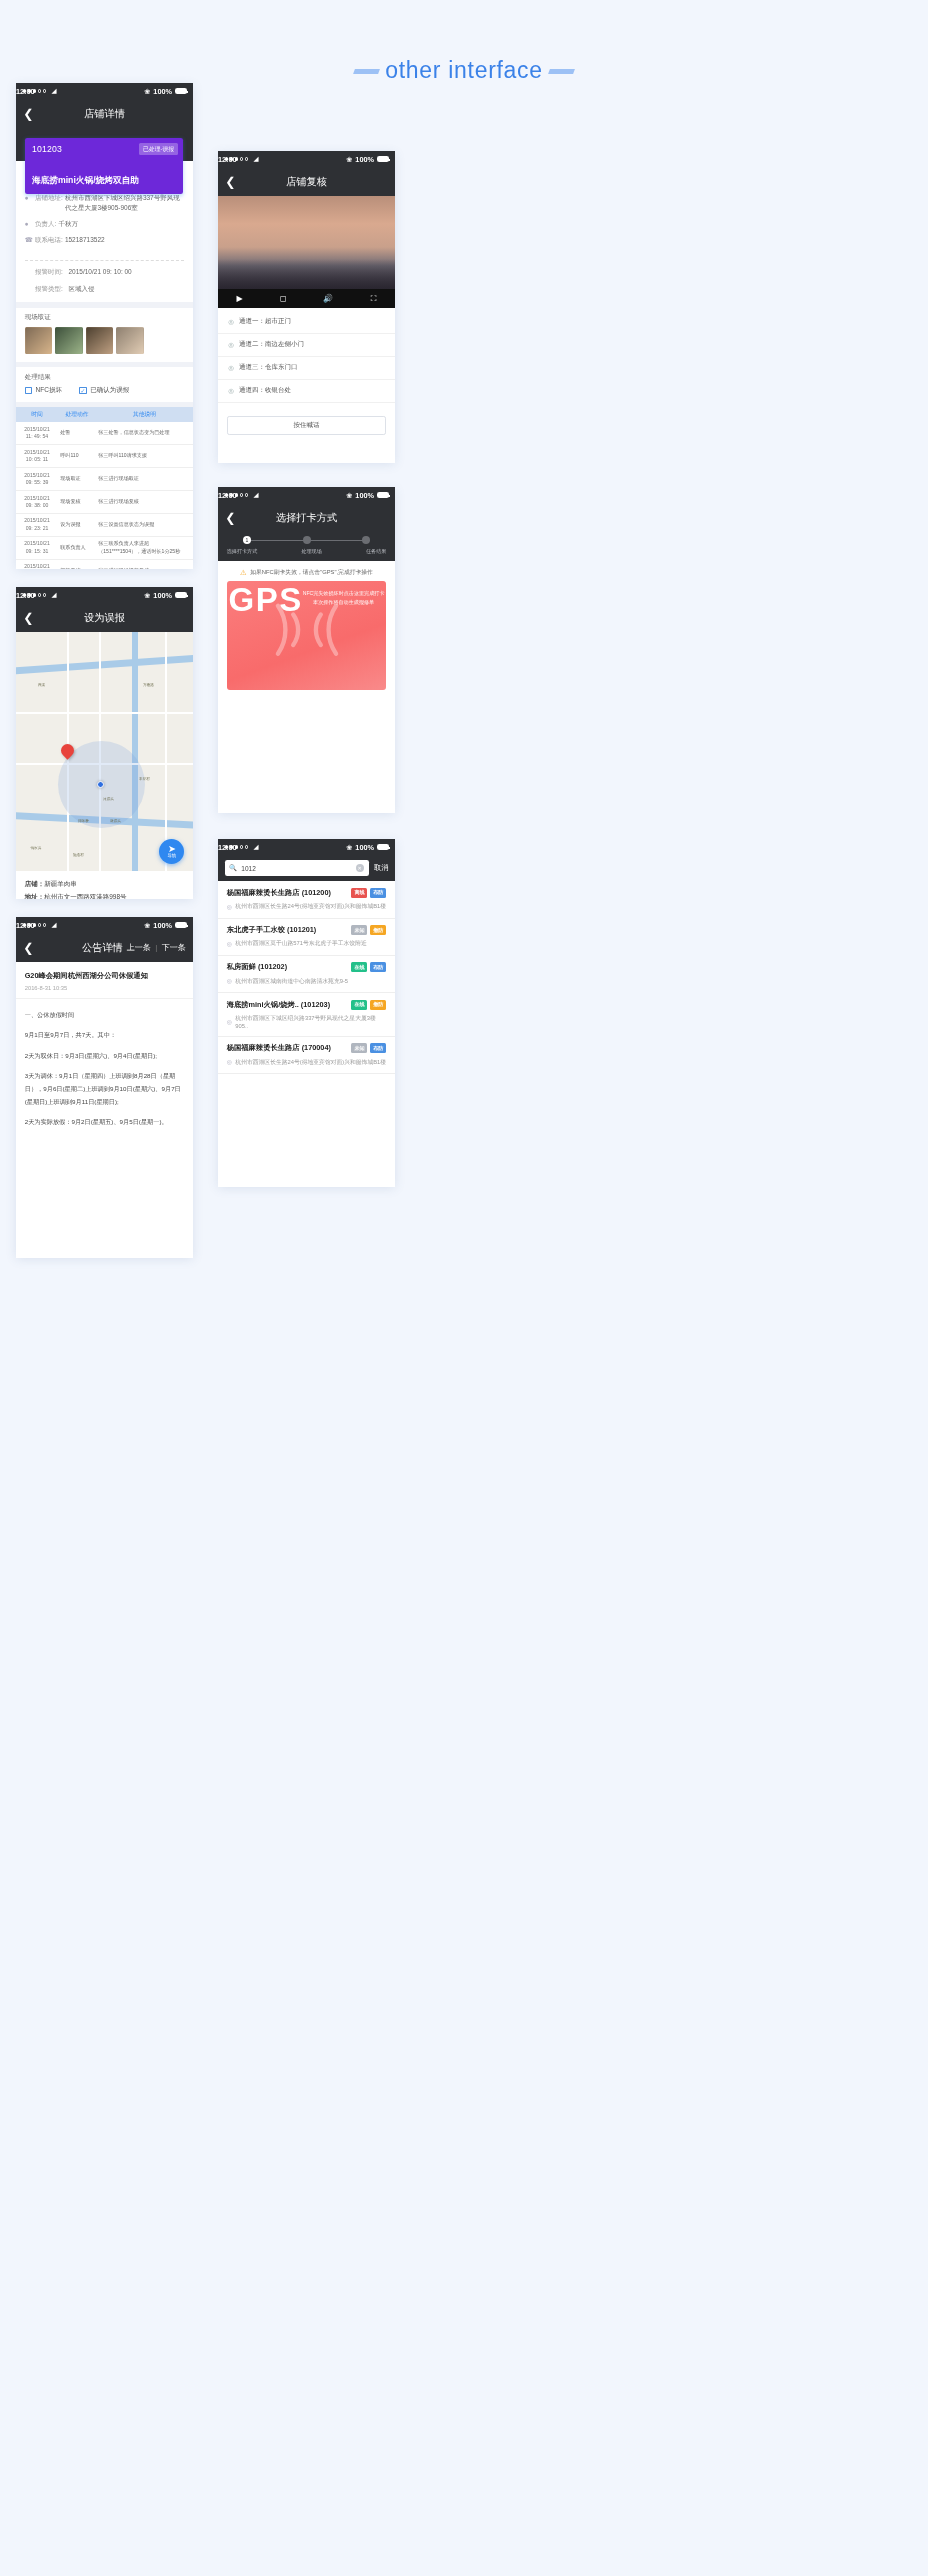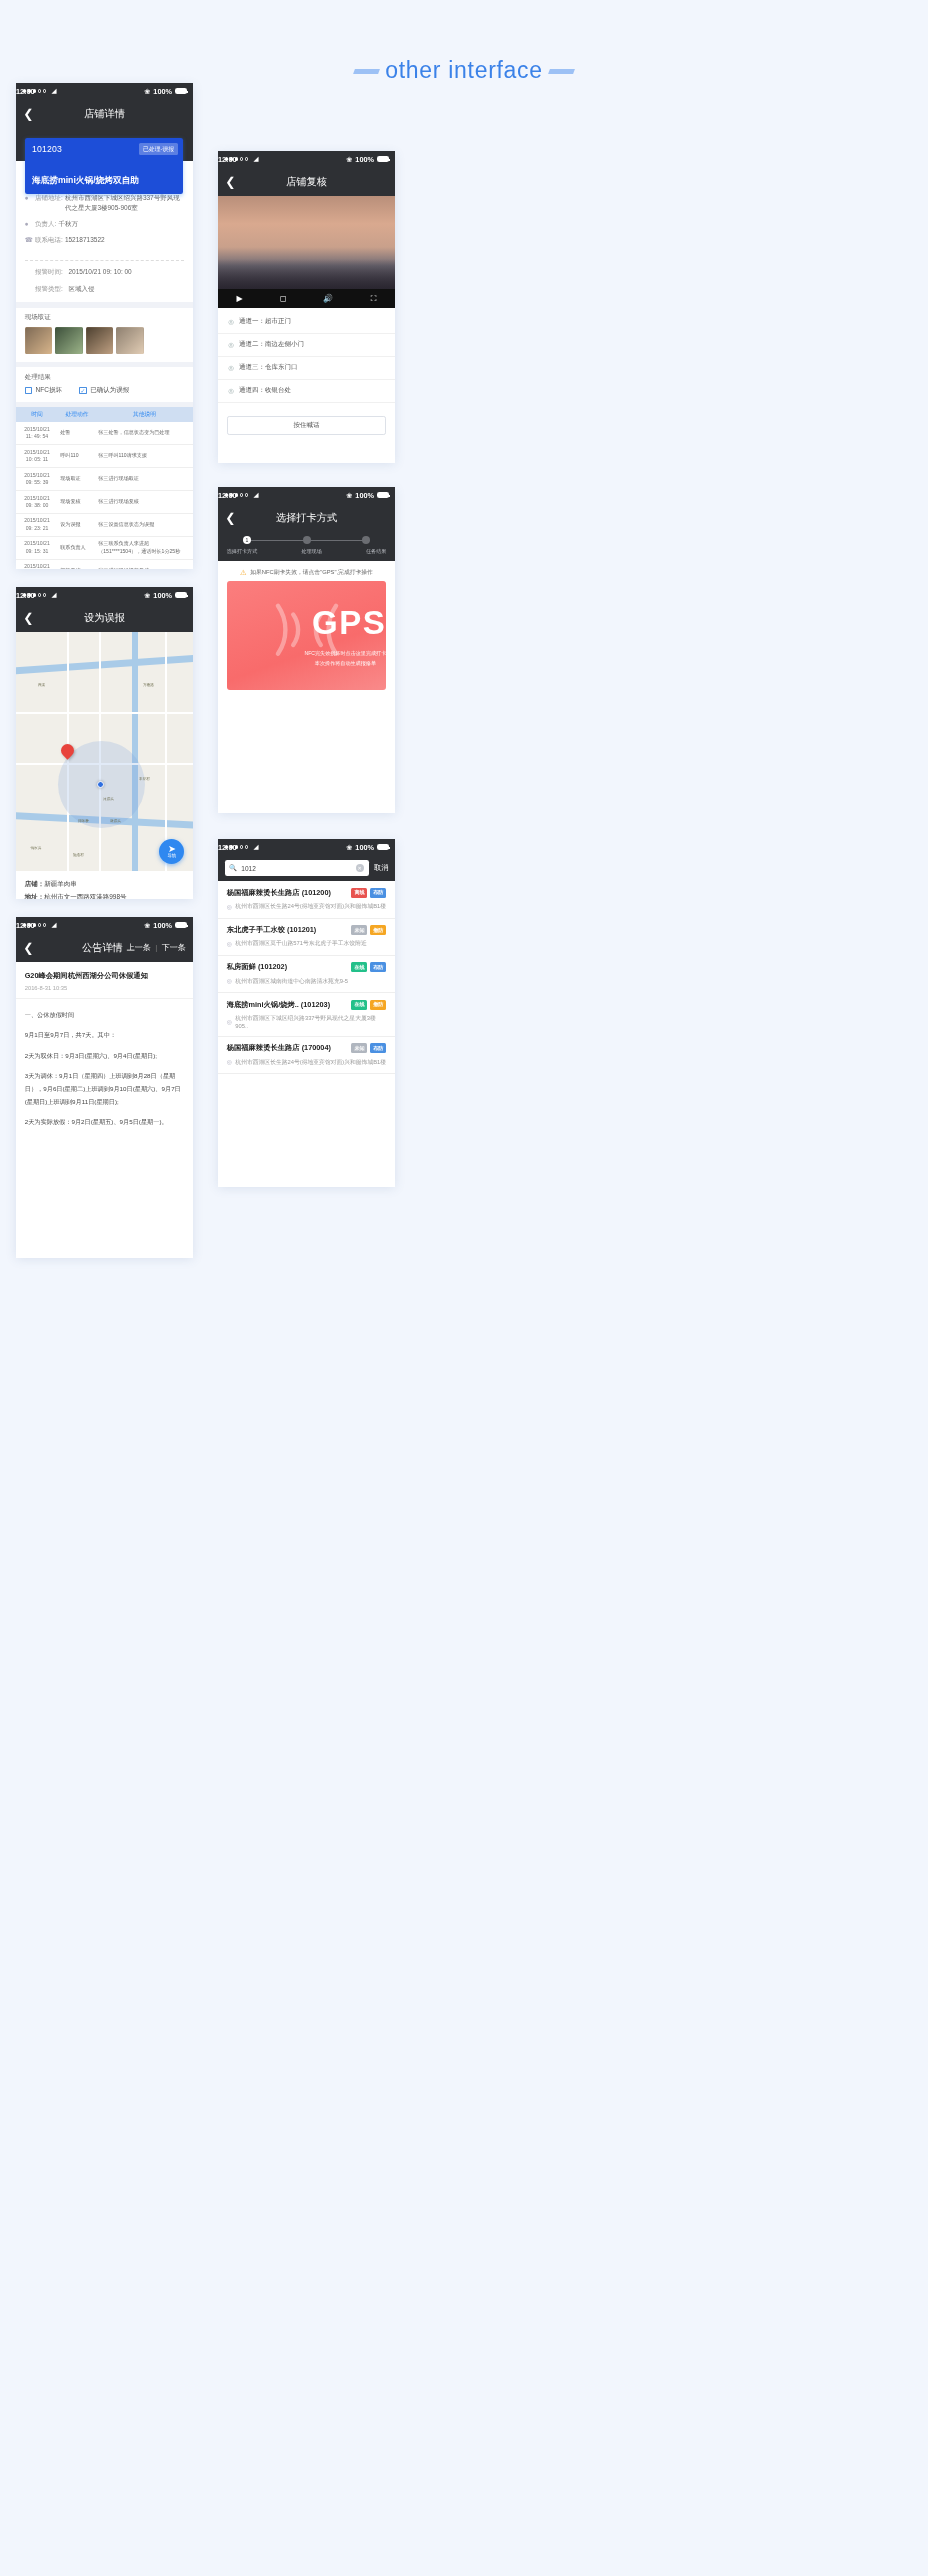--- a/index.html
+++ b/index.html
@@ -49,21 +49,21 @@
   .navbar .back{ width:25px; text-align:center; font-size:12.3px; color:#fff; }
   .navbar .title{ position:absolute; left:0; right:0; text-align:center; font-size:10.2px; }
   .navbar .rightacts{ margin-left:auto; margin-right:7.3px; font-size:8px; z-index:3; display:flex; gap:4.4px; align-items:center;}
   .navbar .rightacts .sep{ color:#777; }
 
   
   #s1{ left:16px; top:83px; width:177px; height:486px; }
   #s1 .dark-ext{ background:#2e3034; height:33px; }
   .card-blue{
     position:absolute; left:9.4px; top:55px; width:158px;
-    background:#1d4ed8; border-radius:2.2px; color:#fff;
+    background:#6d28d9; border-radius:2.2px; color:#fff;
     padding:5.8px 6.5px 7.3px; box-shadow:0 1.5px 4.4px rgba(47,136,240,.35);
   }
   .card-blue .no{ font-size:8.7px; letter-spacing:0.2px; }
   .card-blue .nm{ font-size:8.7px; margin-top:21px; font-weight:bold;}
   .card-blue .badge{
     position:absolute; right:5.8px; top:5.1px; font-size:5.8px;
     background:rgba(255,255,255,.28); color:#fff;
     padding:1.5px 3.6px; border-radius:1.5px;
   }
   .info{ padding:11.6px 8.7px 5.8px; }
@@ -131,21 +131,21 @@
     color:#fff; display:flex; flex-direction:column; align-items:center;
     justify-content:center; position:relative; overflow:hidden;}
   .nfc-card .big{ font-size:38px; font-weight:bold; letter-spacing:1.5px;}
   .nfc-card .sub{ font-size:5.8px; margin-top:8.7px; opacity:.92; text-align:center; line-height:1.8;}
   .waves{ position:absolute; left:50%; top:44%; transform:translate(-50%,-50%); opacity:.35;}
   .warn{ display:flex; align-items:center; justify-content:center; gap:3.6px;
     font-size:5.8px; color:#666; padding:6.5px 7.3px 4.4px;}
   .warn .tri{ color:#f5a623; font-size:7.3px;}
   .gps-card{ margin:0 8.7px 7.3px; height:109px; border-radius:2.9px;
     background:linear-gradient(160deg,#fb7e7e,#f86b6b 60%,#f98a8a);
-    color:#fff; display:flex; flex-direction:column; align-items:flex-end;
+    color:#fff; display:flex; flex-direction:row; align-items:flex-start;
     justify-content:center; position:relative; overflow:hidden;}
   .gps-card .big{ font-size:33px; font-weight:bold; letter-spacing:1.5px;}
   .gps-card .sub{ font-size:5.1px; margin-top:7.3px; opacity:.95; text-align:center; line-height:1.9;}
 
   
   #s4{ left:16px; top:587px; width:177px; height:312px; }
   .map{ height:239px; position:relative; background:#f1efe9; overflow:hidden;}
   .mapwater{ position:absolute; background:#a9cbe8; }
   .maproad{ position:absolute; background:#fff; }
   .mapcircle{ position:absolute; width:87px;height:87px;border-radius:50%;

